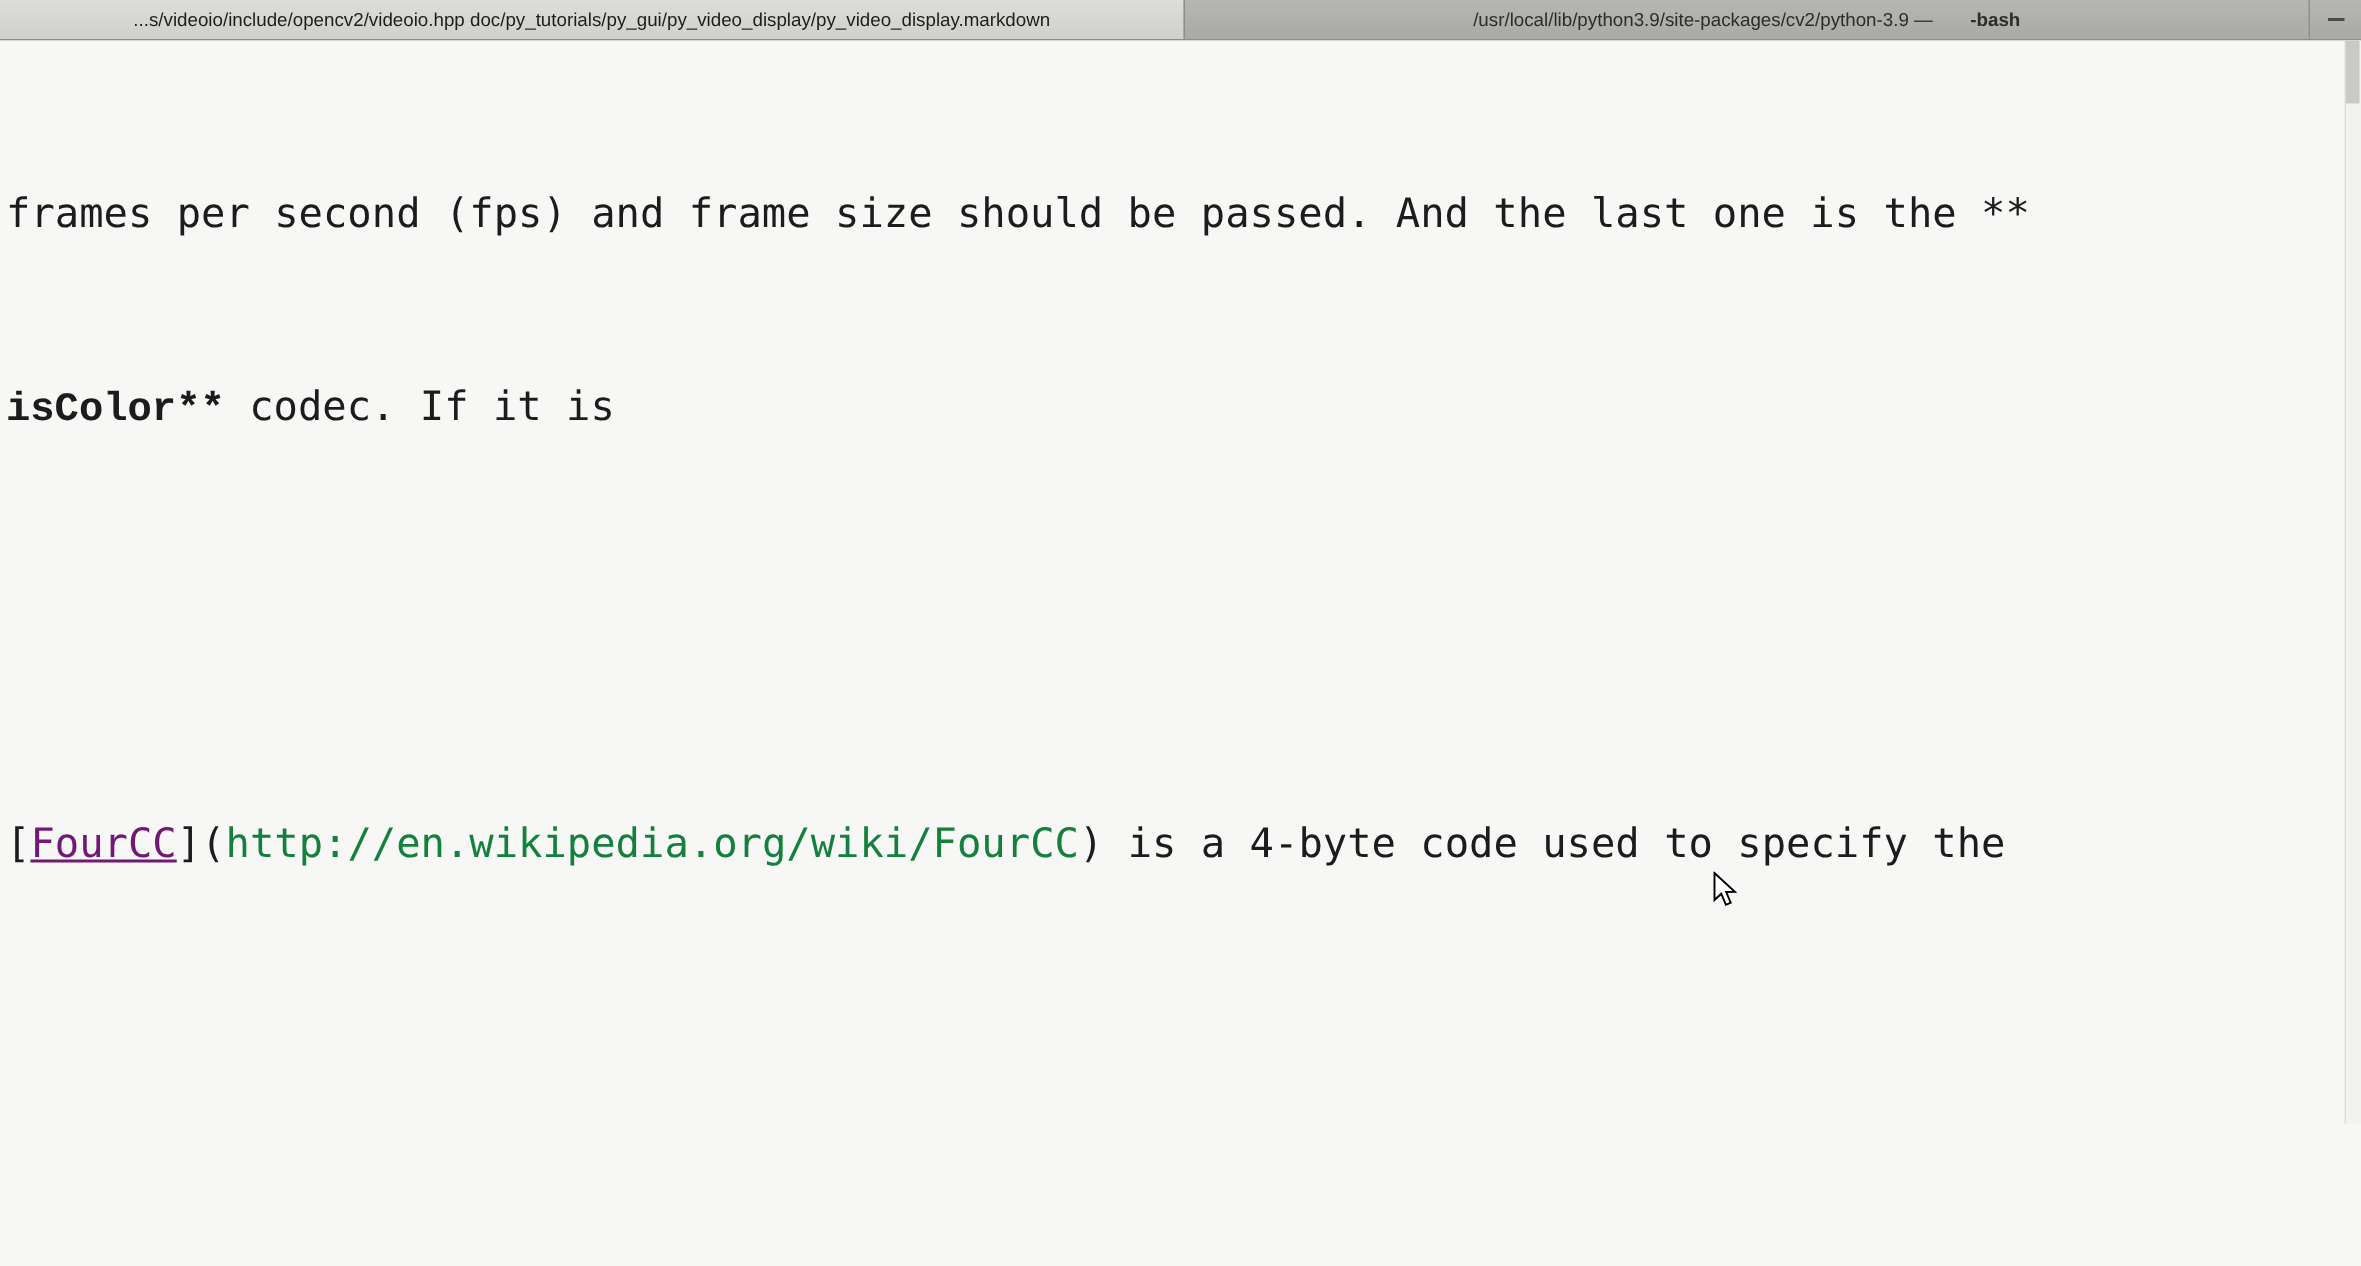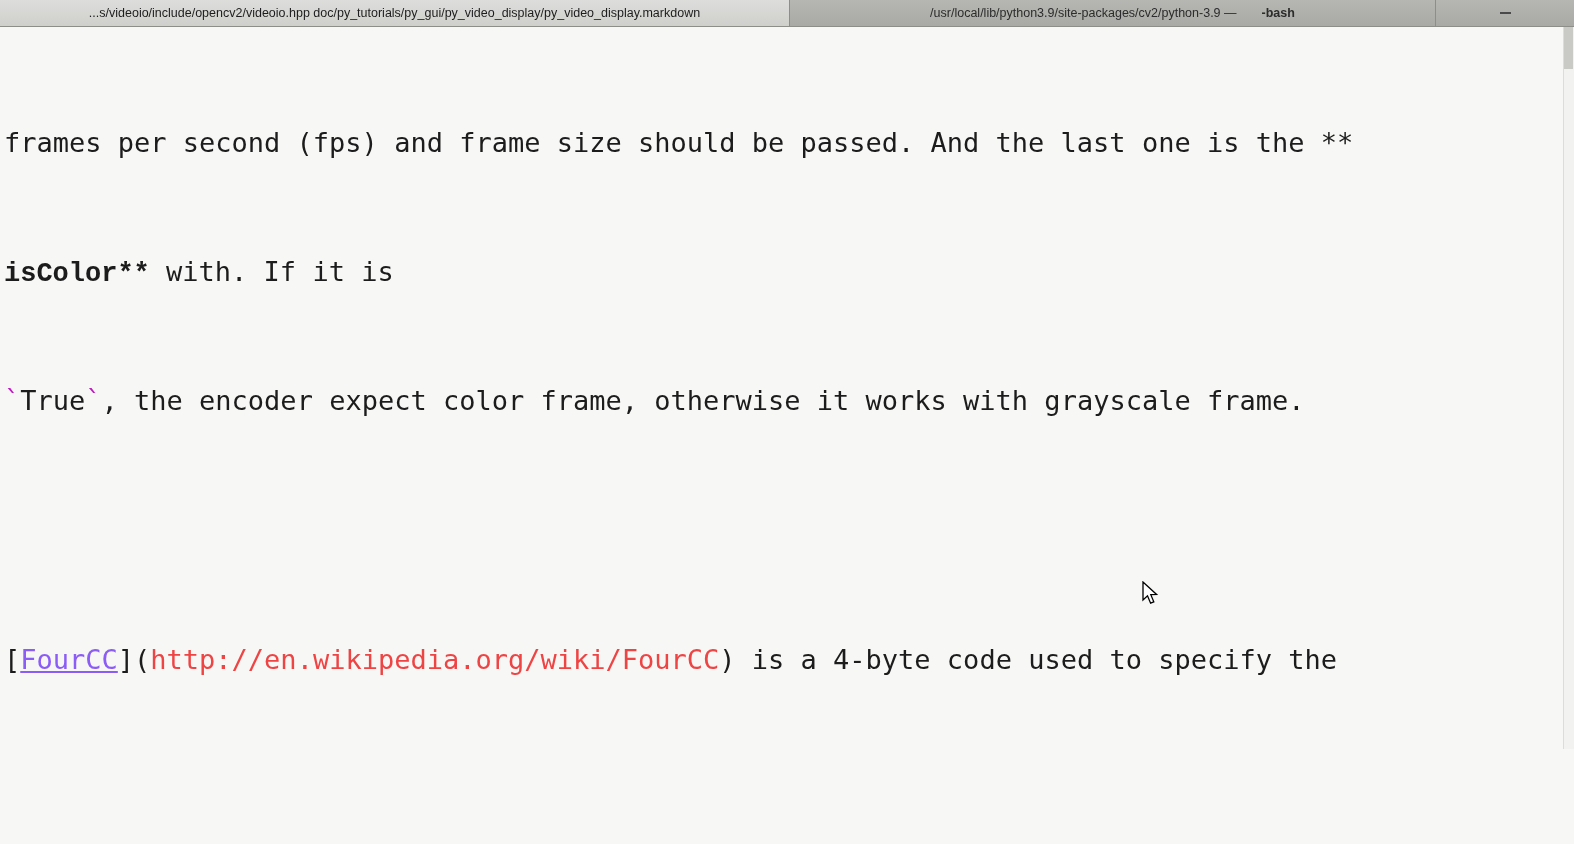--- a/index.html
+++ b/index.html
@@ -45,21 +45,21 @@
     overflow: hidden;
     padding: 0 6px;
   }
   .tab.active {
     background: linear-gradient(#dddddb, #cfcfcc);
     width: 790px;
     color: #1d1d1d;
   }
   .tab.inactive {
     background: linear-gradient(#b6b6b2, #a9a9a5);
-    width: 646px;
+    width: 750px;
     color: #2c2c2c;
   }
   .tab .bold-part { font-weight: bold; margin-left: 25px; }
 
   #tab-extra {
     flex: 1;
     background: linear-gradient(#b6b6b2, #a9a9a5);
     display: flex;
     align-items: center;
     justify-content: center;
@@ -90,22 +90,22 @@
     line-height: 32.3px;
     color: #1c1c1c;
     white-space: pre;
     letter-spacing: 0px;
     -webkit-font-smoothing: none;
   }
   .ln { height: 32.3px; }
 
   .bold { font-weight: bold; font-family: Liberation Mono, monospace; }
   .tick { color: #c01bc0; }
-  .link-text { color: #8b5cf6; text-decoration: underline; }
-  .url { color: #ef4444; }
+  .link-text { color: #701a75; text-decoration: underline; }
+  .url { color: #15803d; }
 
   
   #block-cursor {
     position: absolute;
     left: 7px;
     top: 806px;
     width: 15px;
     height: 26px;
     background: #8a8a8a;
   }
@@ -167,23 +167,22 @@
       <span class="minus"></span>
     </div>
   </div>
 
   <div id="terminal">
 
     <div id="textlayer">
 
       <div class="ln"><span>frames per second (fps) and frame size should be passed. And the last one is the **</span></div>
 
-      <div class="ln"><span class="bold">isColor**</span><span> with. If it is</span></div>
-
-      <div class="ln"><span class="tick">`</span><span>True</span><span class="tick">`</span><span>, the encoder expect color frame, otherwise it works with grayscale frame.</span></div>
+      <div class="ln"><span class="bold">isColor**</span><span> codec. If it is</span></div>
+
 
       <div class="ln"> </div>
 
       <div class="ln"><span>[</span><span class="link-text">FourCC</span><span>](</span><span class="url">http://en.wikipedia.org/wiki/FourCC</span><span>)</span><span> is a 4-byte code used to specify the</span></div>
 
 
       
 
       
 

